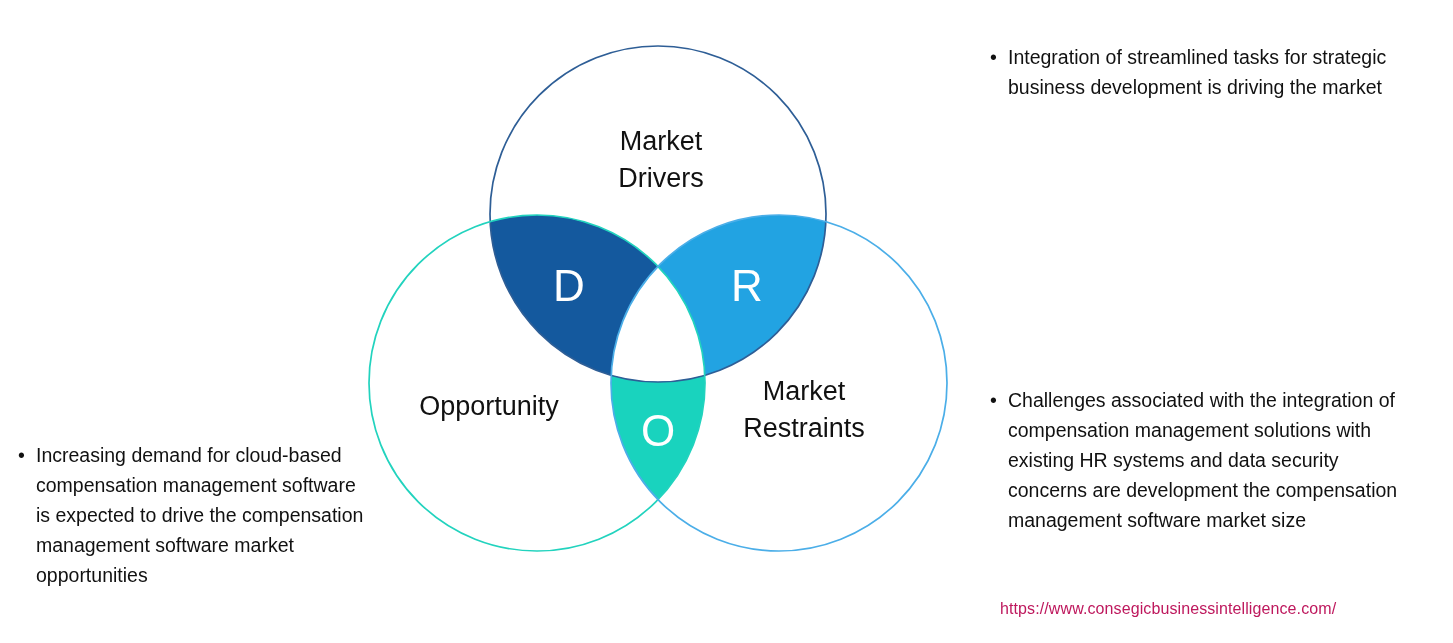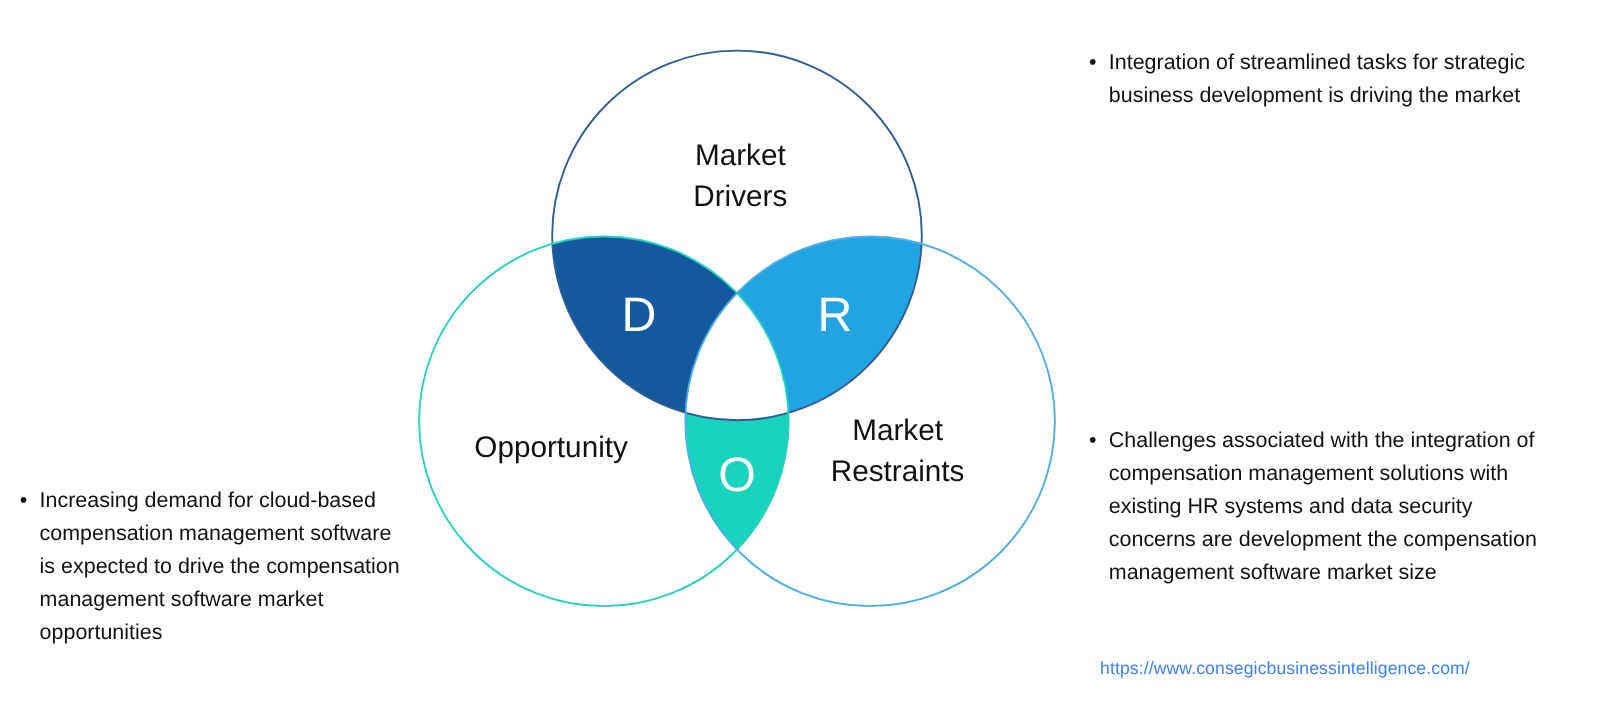--- a/index.html
+++ b/index.html
@@ -17,21 +17,21 @@
     position: relative;
     width: 1453px;
     height: 643px;
     background: #ffffff;
     overflow: hidden;
   }
 
   
   #venn-diagram {
     position: absolute;
-    left: 366px;
+    left: 354px;
     top: 20px;
     width: 620px;
     height: 560px;
   }
   #venn-svg {
     display: block;
     width: 620px;
     height: 560px;
   }
   .venn-outer-label {
@@ -81,21 +81,21 @@
     width: 355px;
   }
 
   
   #source-url {
     position: absolute;
     left: 1000px;
     top: 598px;
     font-size: 16px;
     line-height: 22px;
-    color: #3b82f6;
+    color: #be185d;
     letter-spacing: 0.1px;
   }
 </style>
 </head>
 <body style="background: rgb(255, 255, 255);">
 
 <div id="page">
 
   <div id="venn-diagram">
     <svg id="venn-svg" viewBox="0 0 620 560" xmlns="http://www.w3.org/2000/svg">

